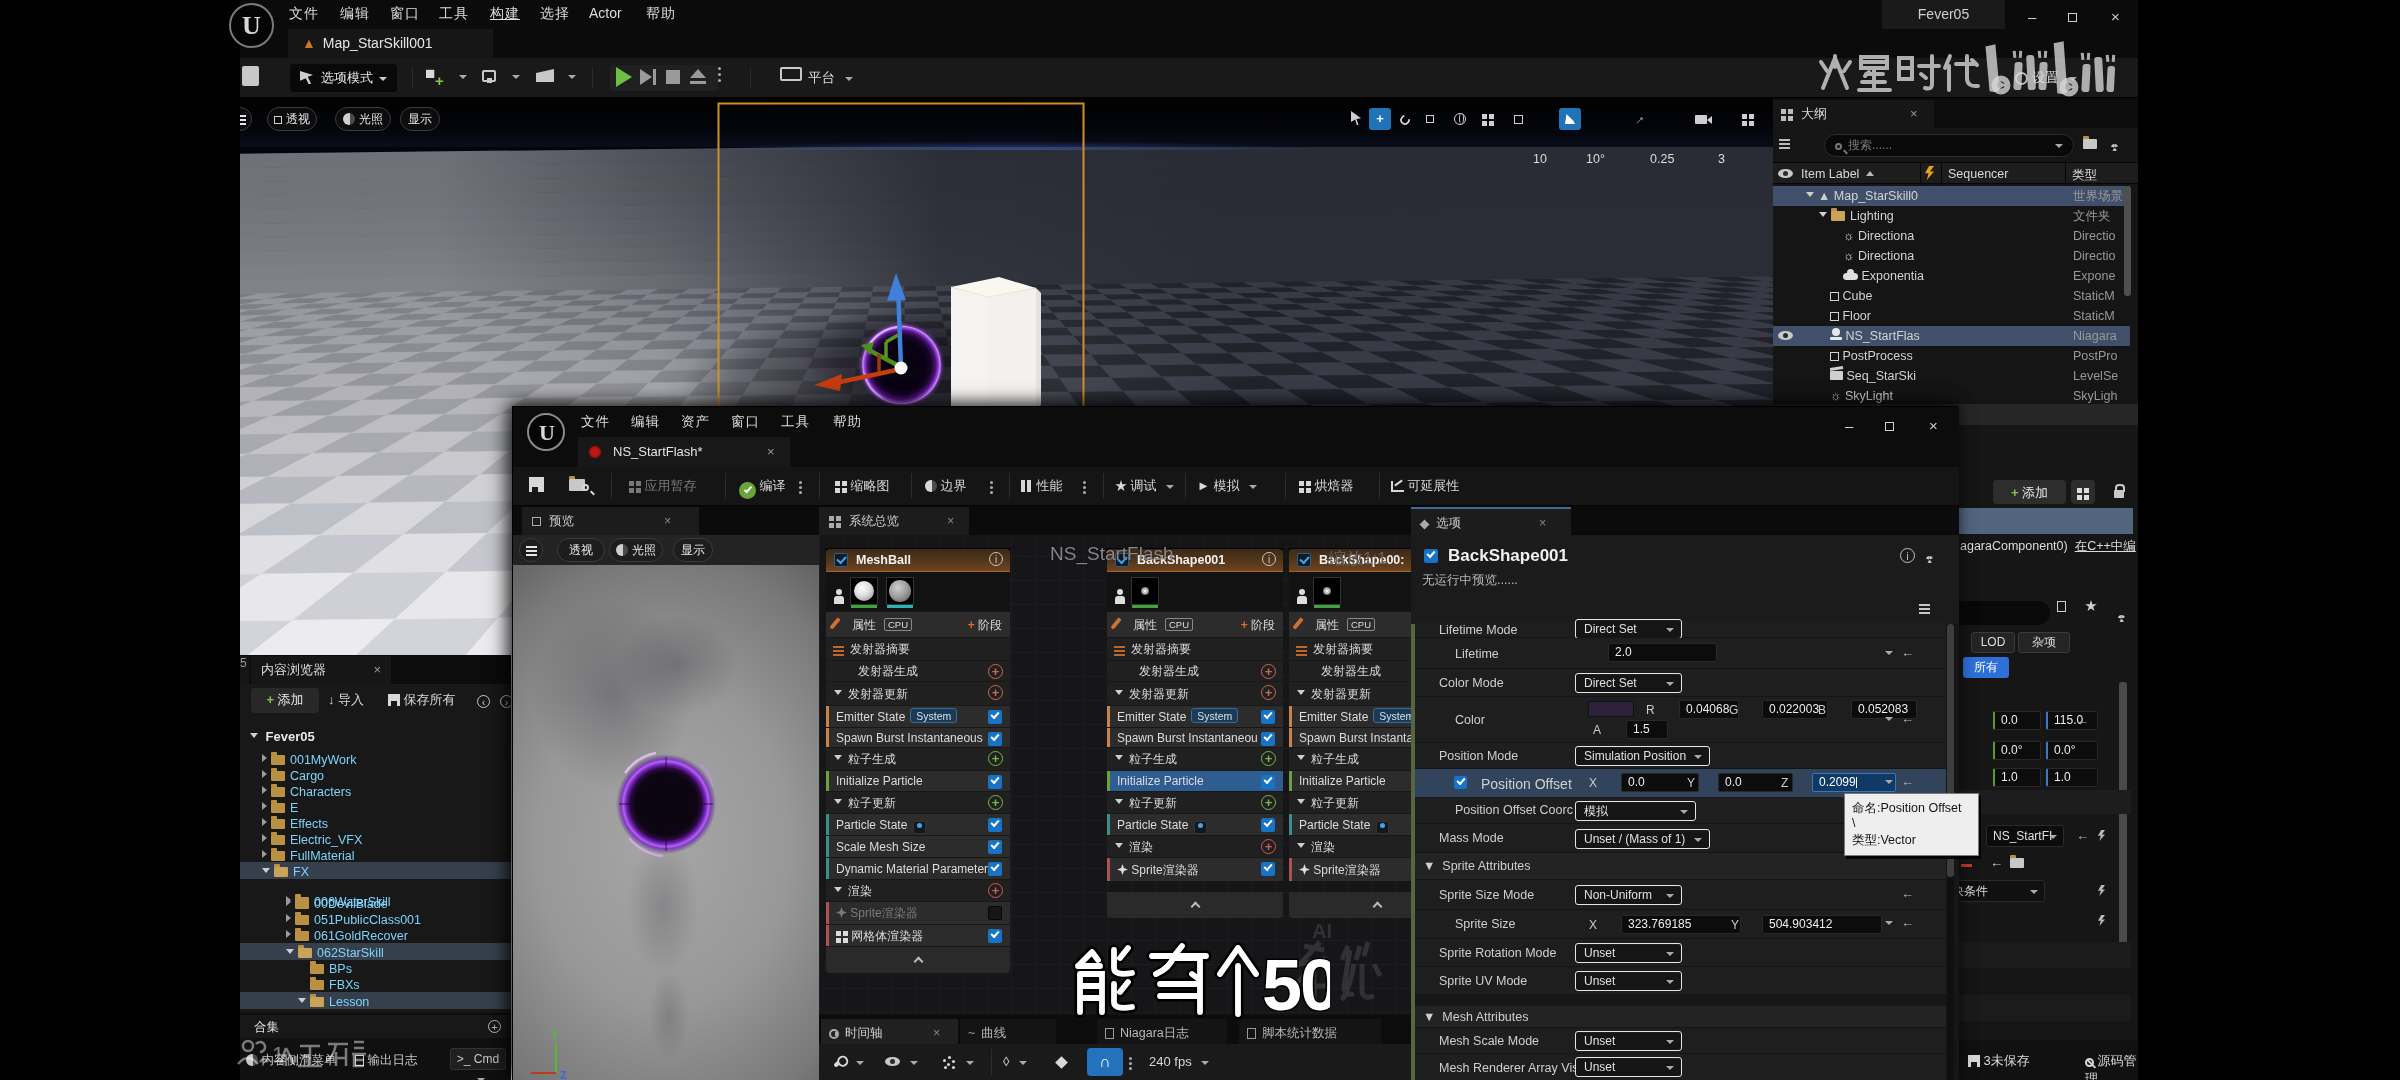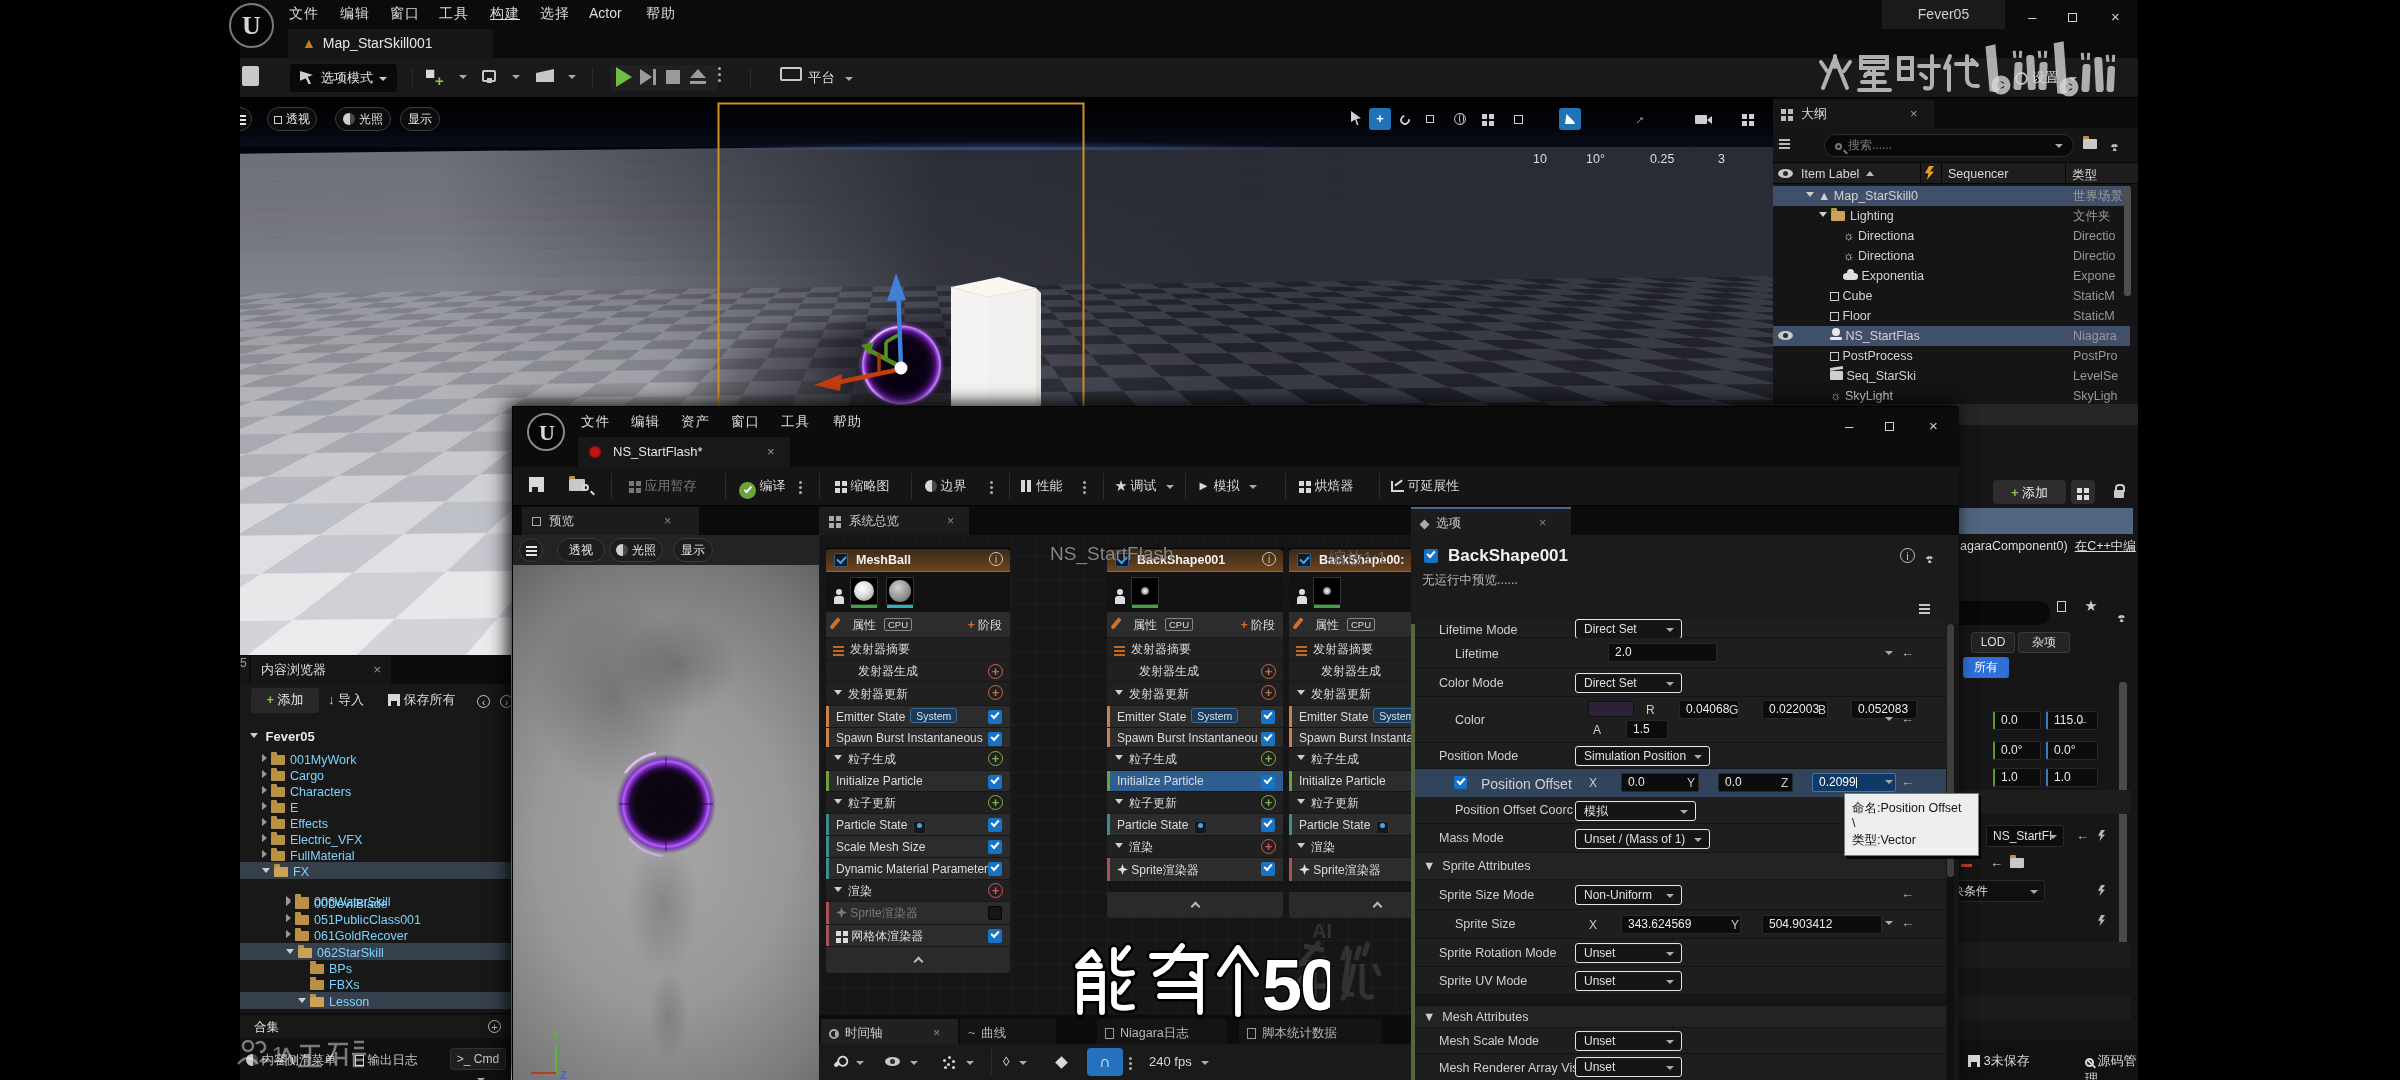--- a/index.html
+++ b/index.html
@@ -1238,21 +1238,21 @@
         <div class="ddown" style="left:164px; top:294px; width:135px;">Unset / (Mass of 1)<span class="chev"></span></div>
         <div class="abs" style="left:4px; top:318px; width:531px; height:27px; background:#232323; border-bottom:1px solid #141414;"></div>
         <div class="abs" style="left:12px; top:324px; color:#cfcfcf; font-size:12.5px; white-space:nowrap;">▼&nbsp; Sprite Attributes</div>
         <div class="abs" style="left:4px; top:345px; width:531px; height:30px; background:#1e1e1e; border-bottom:1px solid #141414;"></div>
         <div class="abs" style="left:28px; top:353px; color:#cfcfcf; font-size:12.5px; white-space:nowrap;">Sprite Size Mode</div>
         <div class="ddown" style="left:164px; top:350px; width:107px;">Non-Uniform<span class="chev"></span></div>
         <div class="undo" style="left:490px; top:351px;">←</div>
         <div class="abs" style="left:4px; top:375px; width:531px; height:29px; background:#1e1e1e; border-bottom:1px solid #141414;"></div>
         <div class="abs" style="left:44px; top:382px; color:#cfcfcf; font-size:12.5px; white-space:nowrap;">Sprite Size</div>
         <div class="abs" style="left:178px; top:382.5px; color:#ccc; font-size:12px;">X</div>
-        <div class="nfield" style="left:190px; top:380px; width:120px;">343.624569</div>
+        <div class="nfield" style="left:190px; top:380px; width:120px;">323.769185</div>
         <div class="abs" style="left:320px; top:382.5px; color:#ccc; font-size:12px;">Y</div>
         <div class="nfield" style="left:331px; top:380px; width:120px;">504.903412</div>
         <span class="chev" style="position:absolute; left:468px; top:386px;"></span>
         <div class="undo" style="left:490px; top:380px;">←</div>
         <div class="abs" style="left:4px; top:404px; width:531px; height:28px; background:#1e1e1e; border-bottom:1px solid #141414;"></div>
         <div class="abs" style="left:28px; top:411px; color:#cfcfcf; font-size:12.5px; white-space:nowrap;">Sprite Rotation Mode</div>
         <div class="ddown" style="left:164px; top:408px; width:107px;">Unset<span class="chev"></span></div>
         <div class="abs" style="left:4px; top:432px; width:531px; height:28px; background:#1e1e1e; border-bottom:1px solid #141414;"></div>
         <div class="abs" style="left:28px; top:439px; color:#cfcfcf; font-size:12.5px; white-space:nowrap;">Sprite UV Mode</div>
         <div class="ddown" style="left:164px; top:436px; width:107px;">Unset<span class="chev"></span></div>

